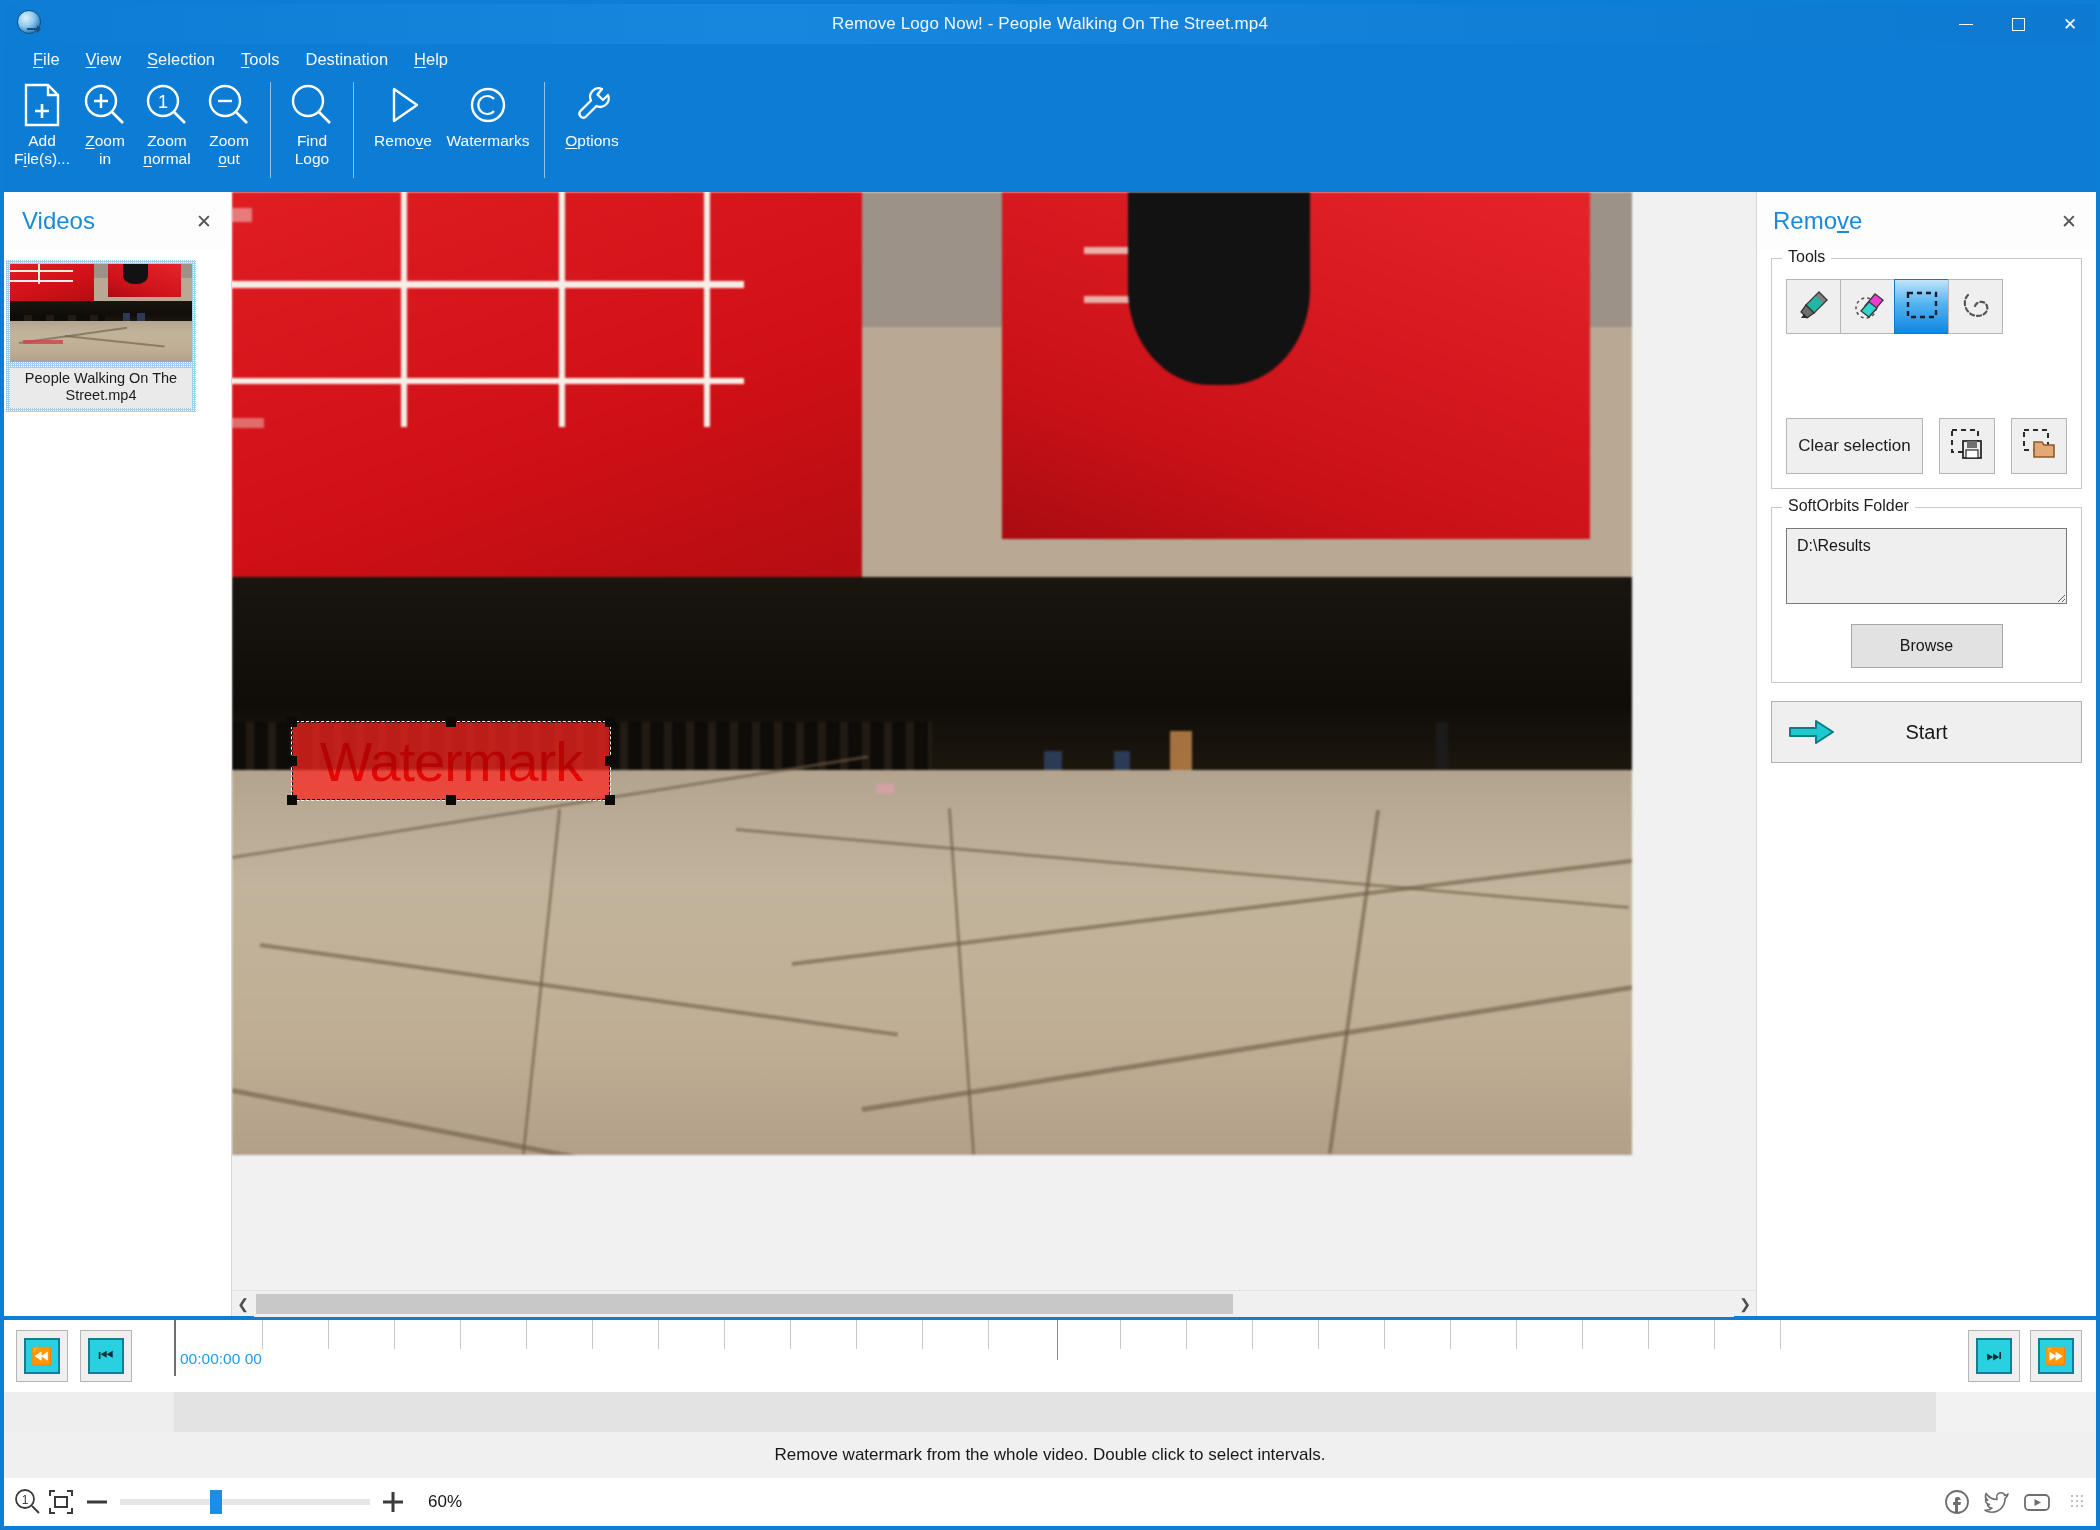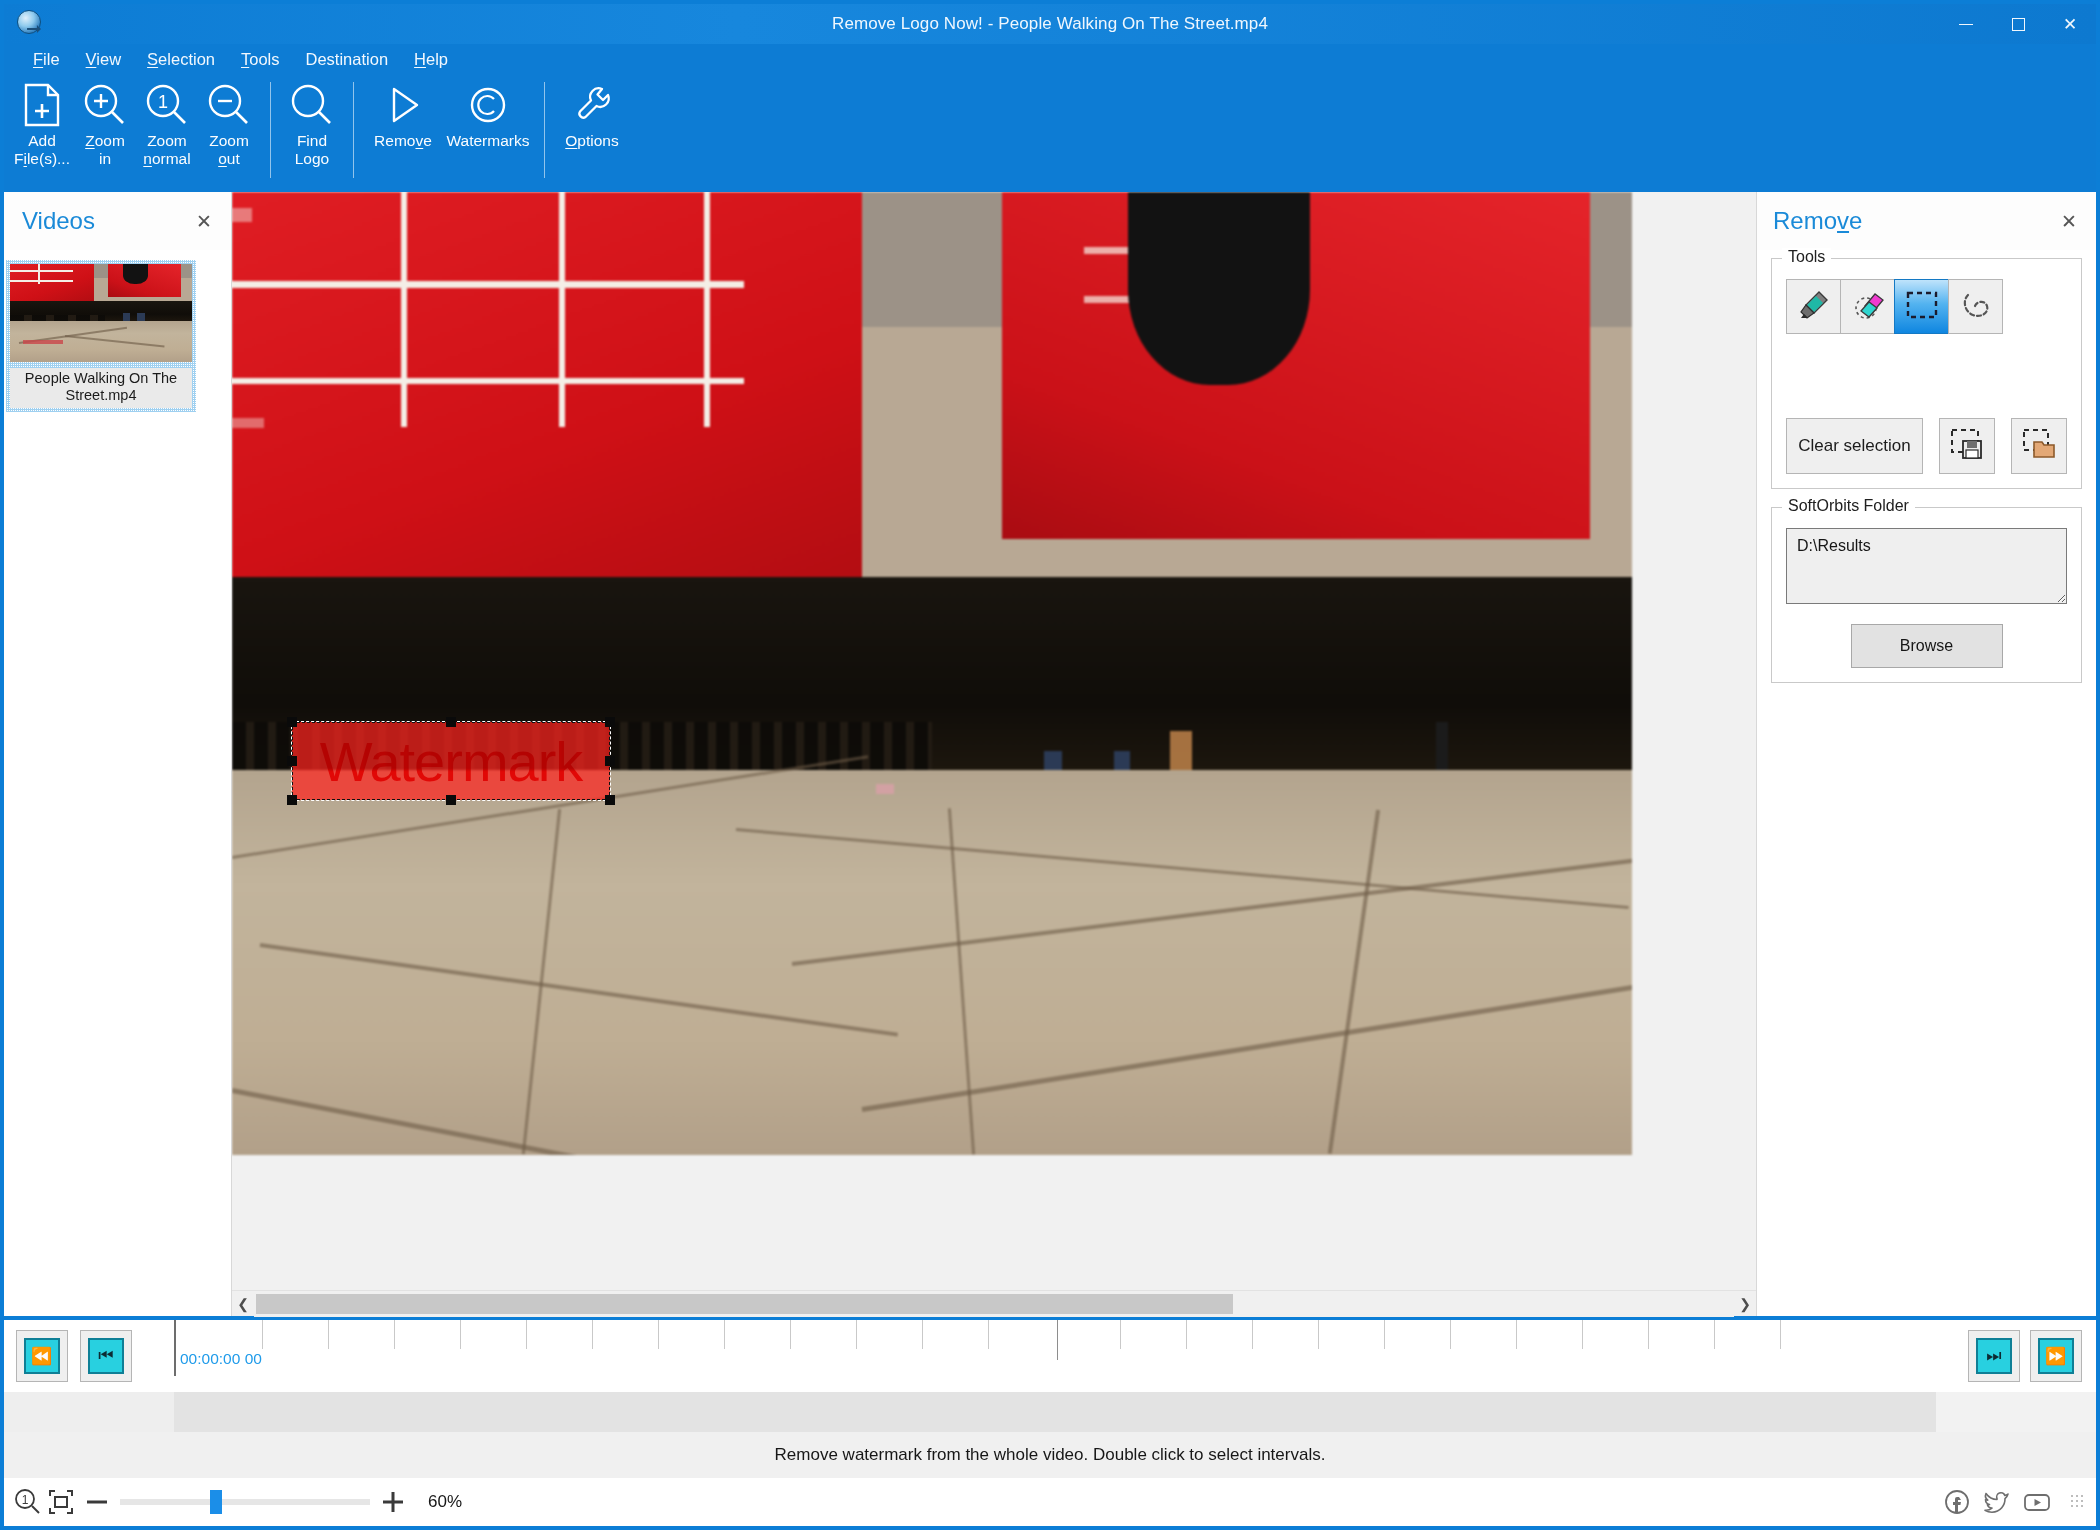--- a/index.html
+++ b/index.html
@@ -567,20 +567,28 @@
           </div>
         </div>
       </fieldset>
 
       <fieldset class="group">
         <legend class="group-title">SoftOrbits Folder</legend>
         <textarea class="dest-input" spellcheck="false" style="">D:\Results</textarea>
         <button class="btn-std">Browse</button>
       </fieldset>
 
+      <div class="btn-start">
+        <span class="start-arrow">
+          <svg width="48" height="30" viewBox="0 0 48 30">
+              <path d="M2 11 h26 v-7 l17 11 -17 11 v-7 h-26 z" fill="#1ec8cf" stroke="#0b7d84" stroke-width="2" stroke-linejoin="round"></path>
+            </svg>
+        </span>
+        <span class="start-label">Start</span>
+      </div>
     </div>
   </div>
 
   <div class="bottom">
 
     <div class="timeline-row">
       <div class="nav-btn">
         <span class="nav-key">⏪</span>
       </div>
       <div class="nav-btn">

